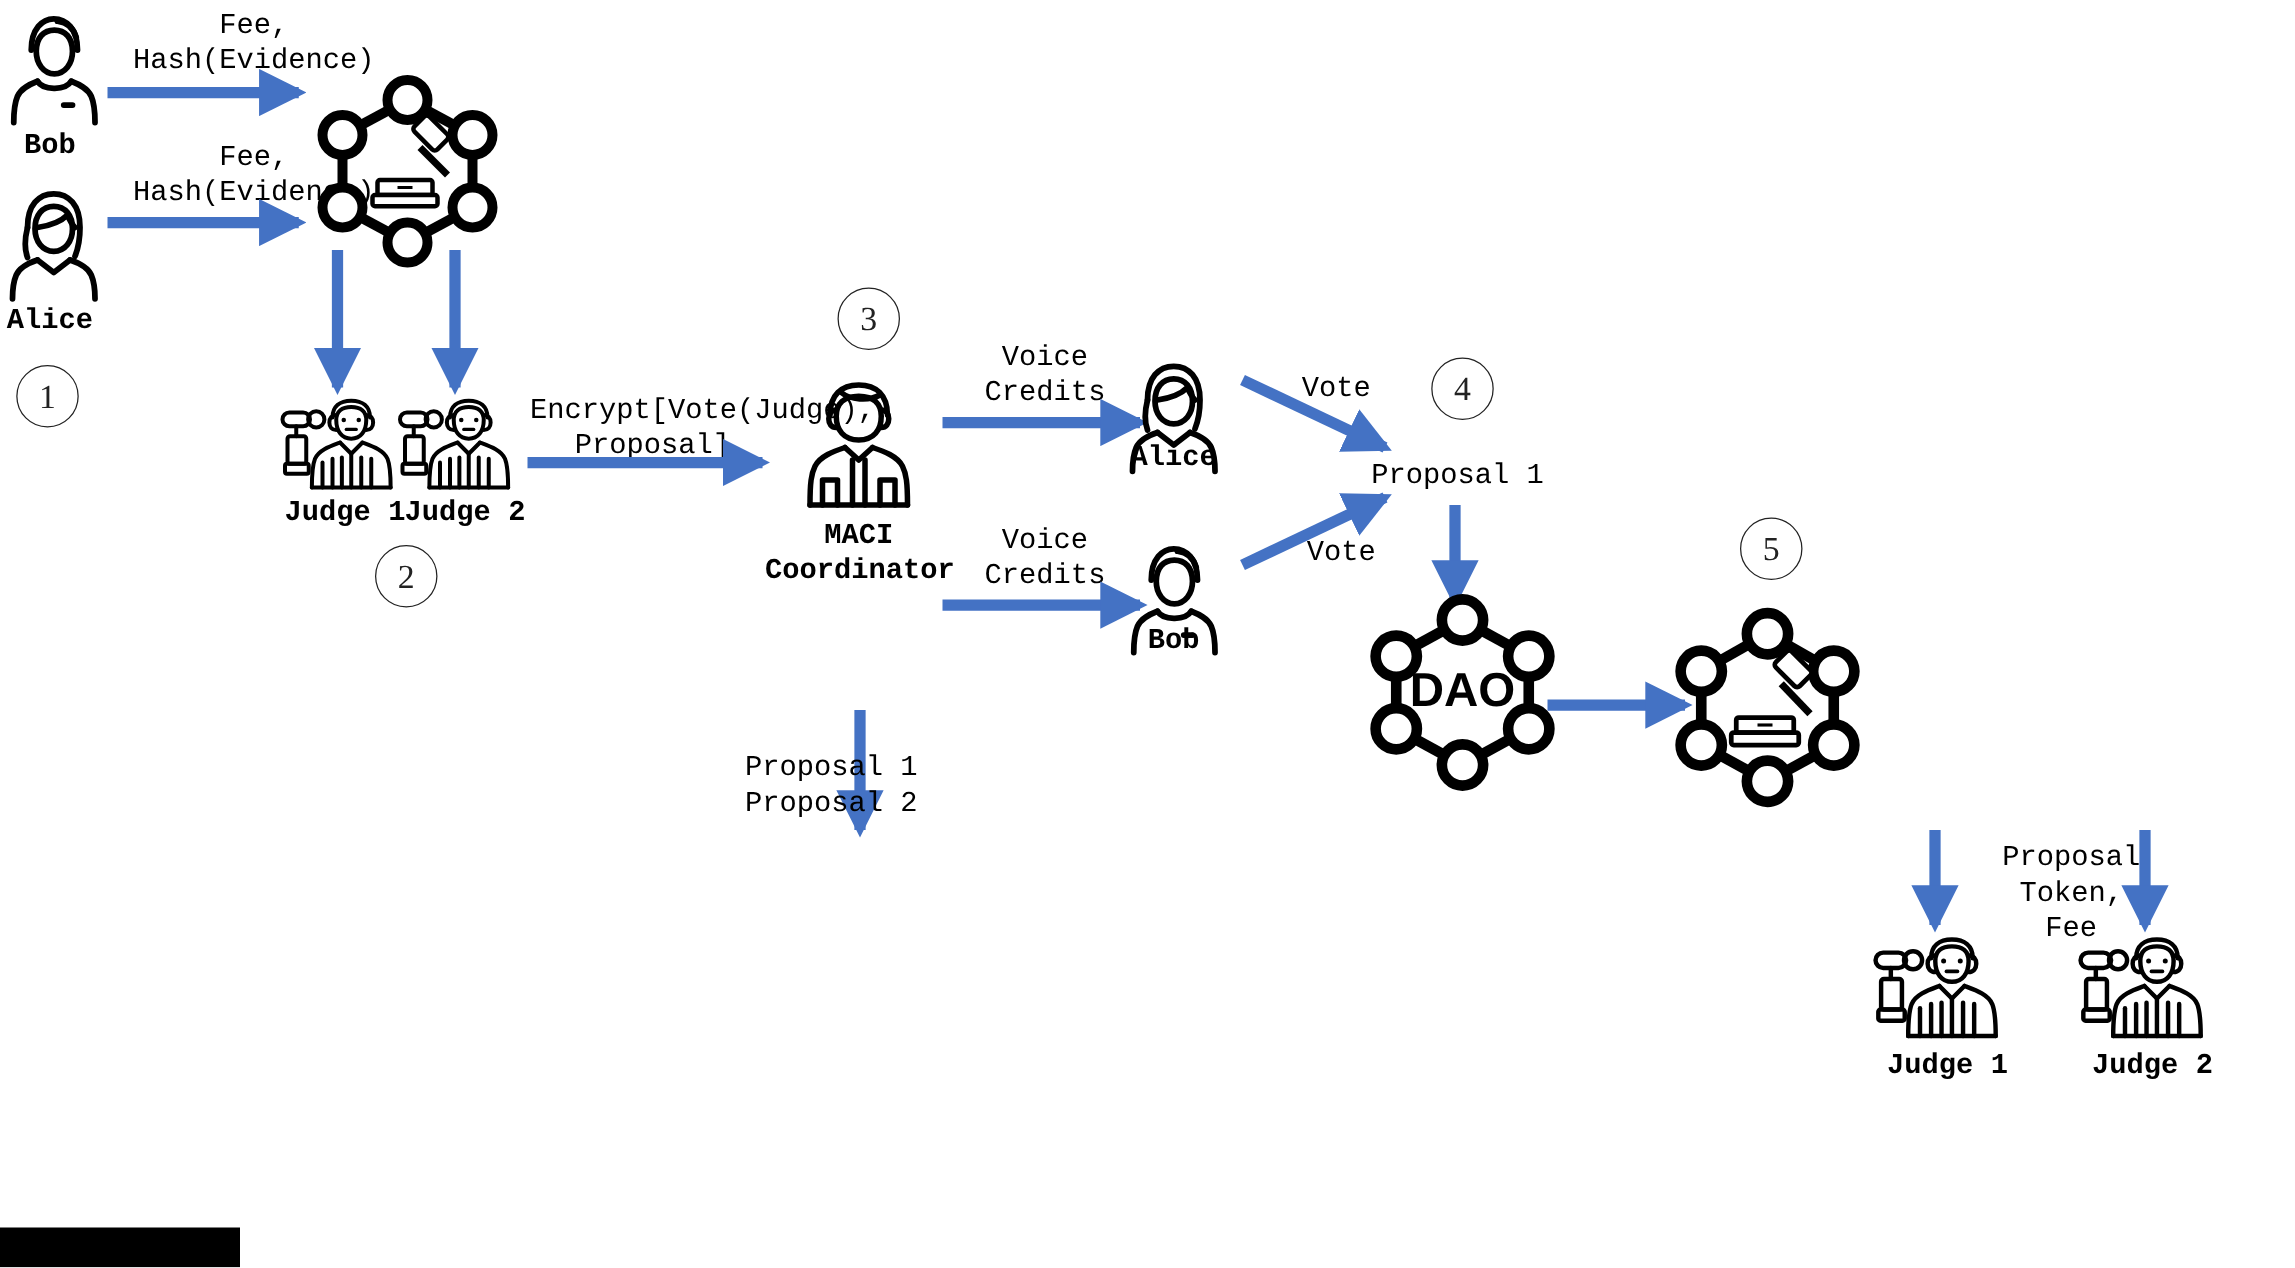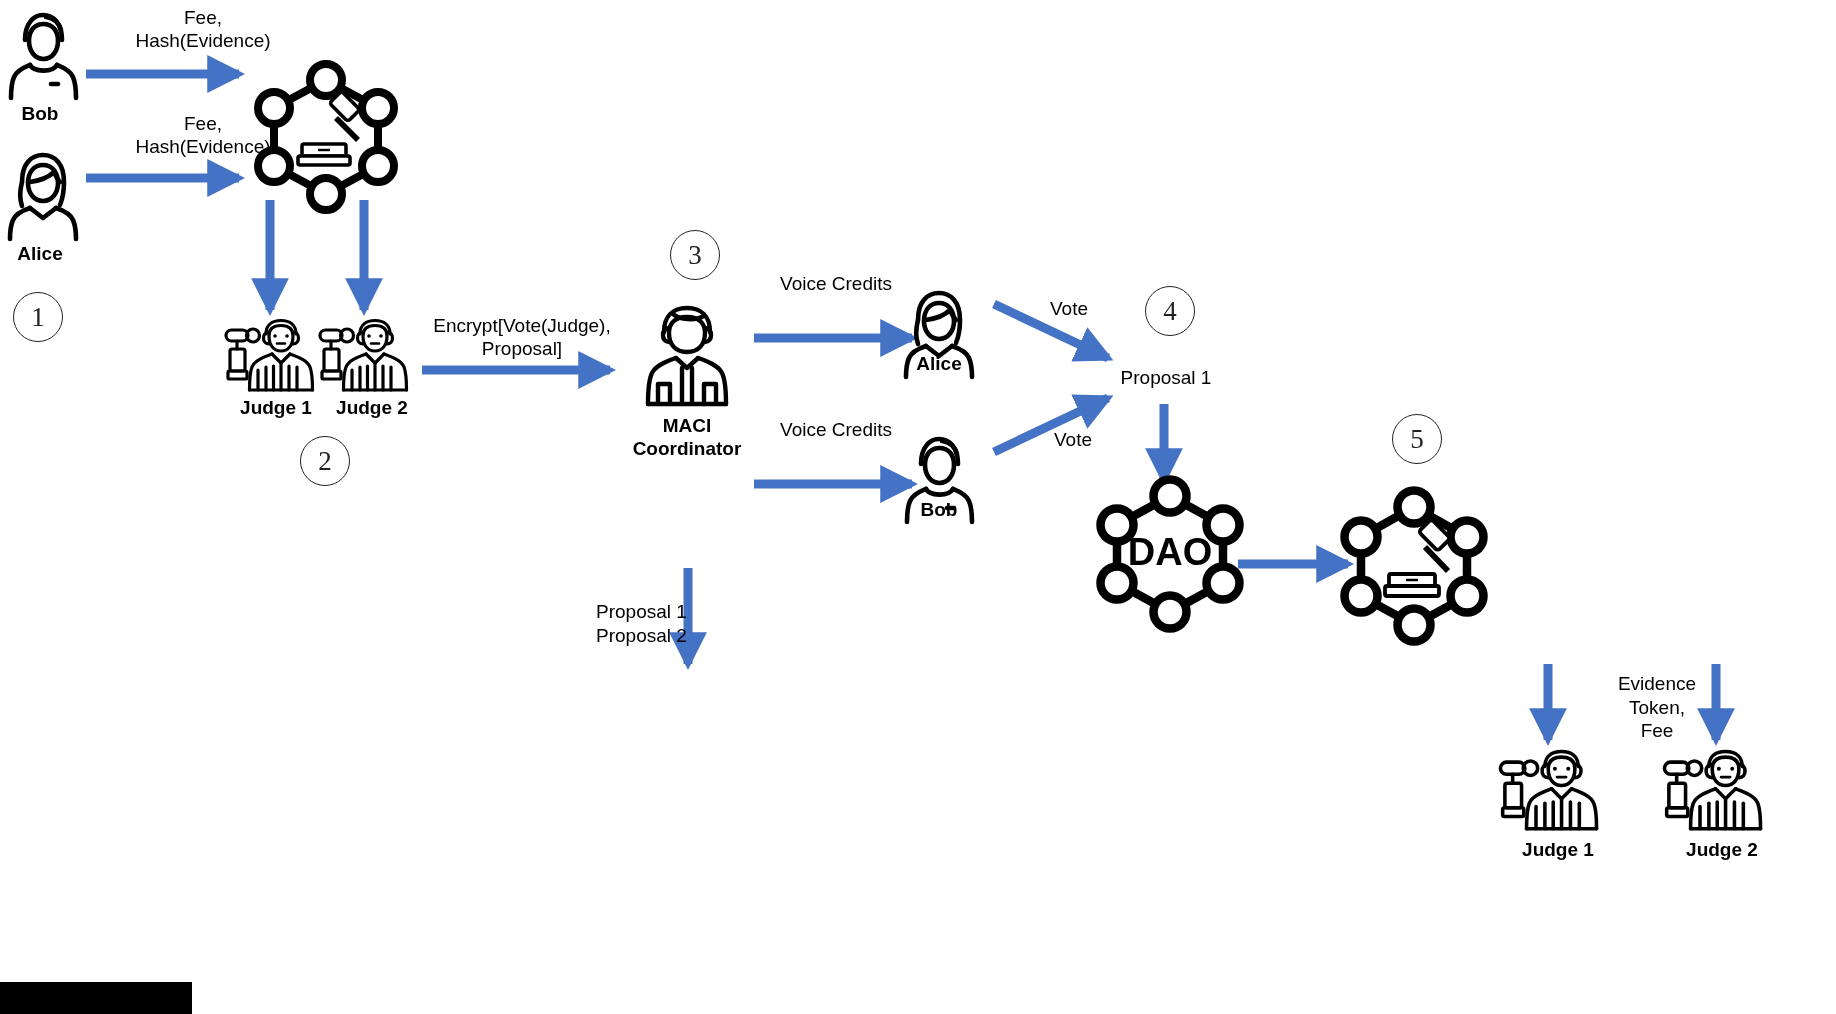--- a/index.html
+++ b/index.html
@@ -1,19 +1,19 @@
 <!DOCTYPE html>
 <html><head>
 <meta charset="utf-8">
 <style>
   html,body{margin:0;padding:0;background:#ffffff;}
   body{font-family:"Liberation Sans", sans-serif;}
   #canvas{position:relative;width:1836px;height:1014px;background:#fff;overflow:hidden;}
   .abs{position:absolute;}
-  .lbl{font-size:19px;color:#000;line-height:1.22;text-align:center;white-space:pre-line;}
+  .lbl{font-size:23px;color:#000;line-height:1.22;text-align:center;white-space:pre-line;font-family:Liberation Mono, monospace;}
   .lbl-b{font-weight:bold;}
   .step{width:48px;height:48px;border:1.6px solid #222;border-radius:50%;
         display:flex;align-items:center;justify-content:center;
         font-size:27px;color:#222;font-family:"Liberation Serif", serif;}
   svg{display:block;overflow:visible;}
   .blackbar{background:#000;}
 </style>
 </head>
 <body>
 
@@ -322,21 +322,21 @@
         <rect x="51" y="92" width="46" height="12" rx="2"></rect>
         <rect x="47" y="104" width="54" height="10" rx="2"></rect>
         <path d="M68 98 L80 98" stroke-width="2.5"></path>
       </g>
     </svg>
   </div>
 
   <svg class="abs" style="left:1536px;top:662px;" width="26" height="98">
     <line x1="12" y1="2" x2="12" y2="78" stroke="#4472C4" stroke-width="9" marker-end="url(#ah)"></line>
   </svg>
-  <div class="abs lbl" style="left:1570px;top:672px;width:174px;line-height:1.24;">Evidence
+  <div class="abs lbl" style="left:1570px;top:672px;width:174px;line-height:1.24;">Proposal
 Token,
 Fee</div>
   <svg class="abs" style="left:1704px;top:662px;" width="26" height="98">
     <line x1="12" y1="2" x2="12" y2="78" stroke="#4472C4" stroke-width="9" marker-end="url(#ah)"></line>
   </svg>
 
   <div class="abs" style="left:1496px;top:748px;">
     <svg width="120" height="86" viewBox="0 0 108 76">
       <g fill="none" stroke="#000" stroke-width="3.2" stroke-linejoin="round" stroke-linecap="round">
         <rect x="4" y="12" width="22" height="11" rx="5.5"></rect>

